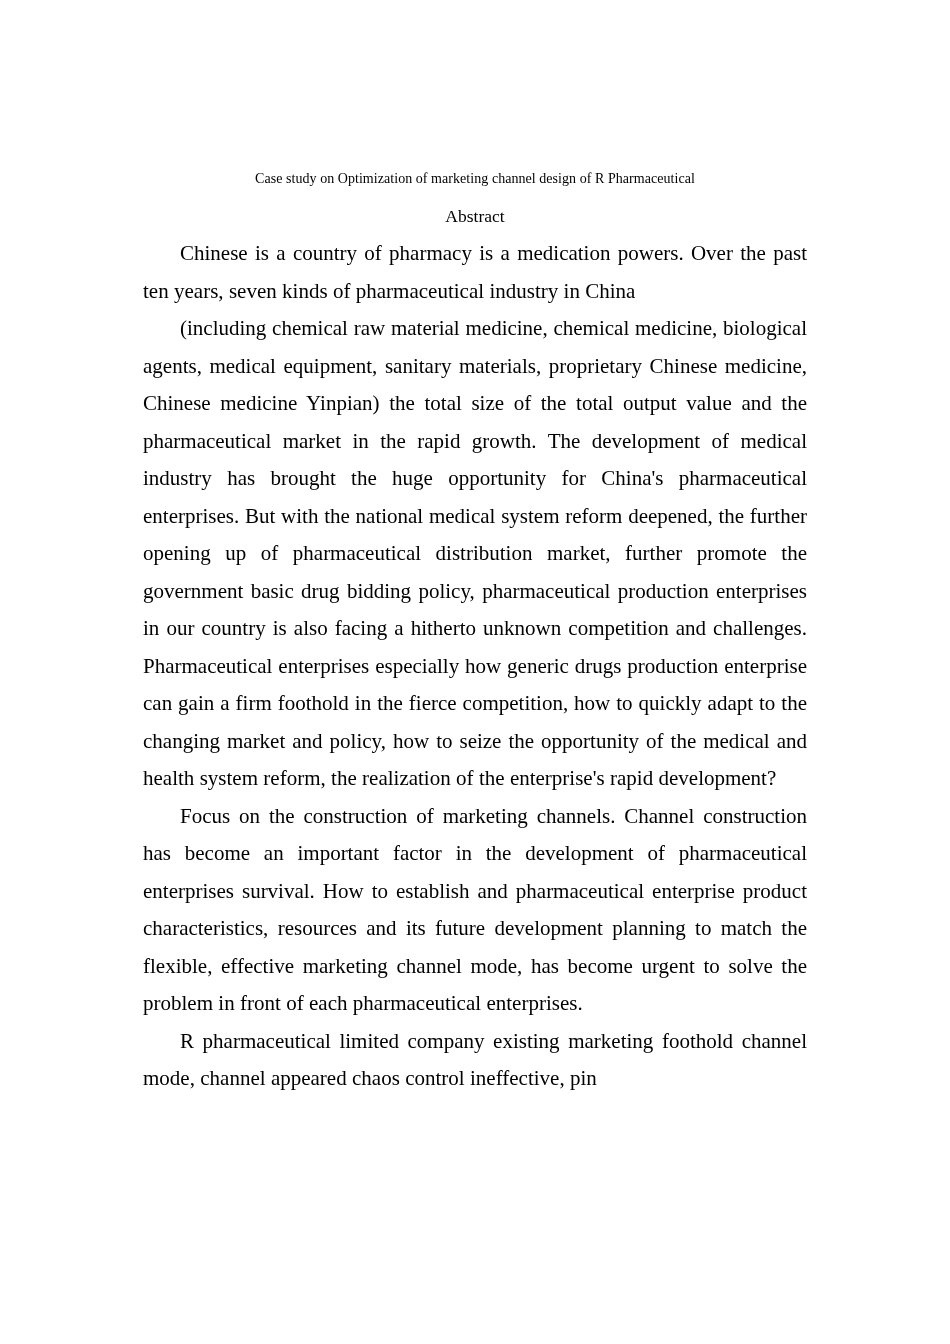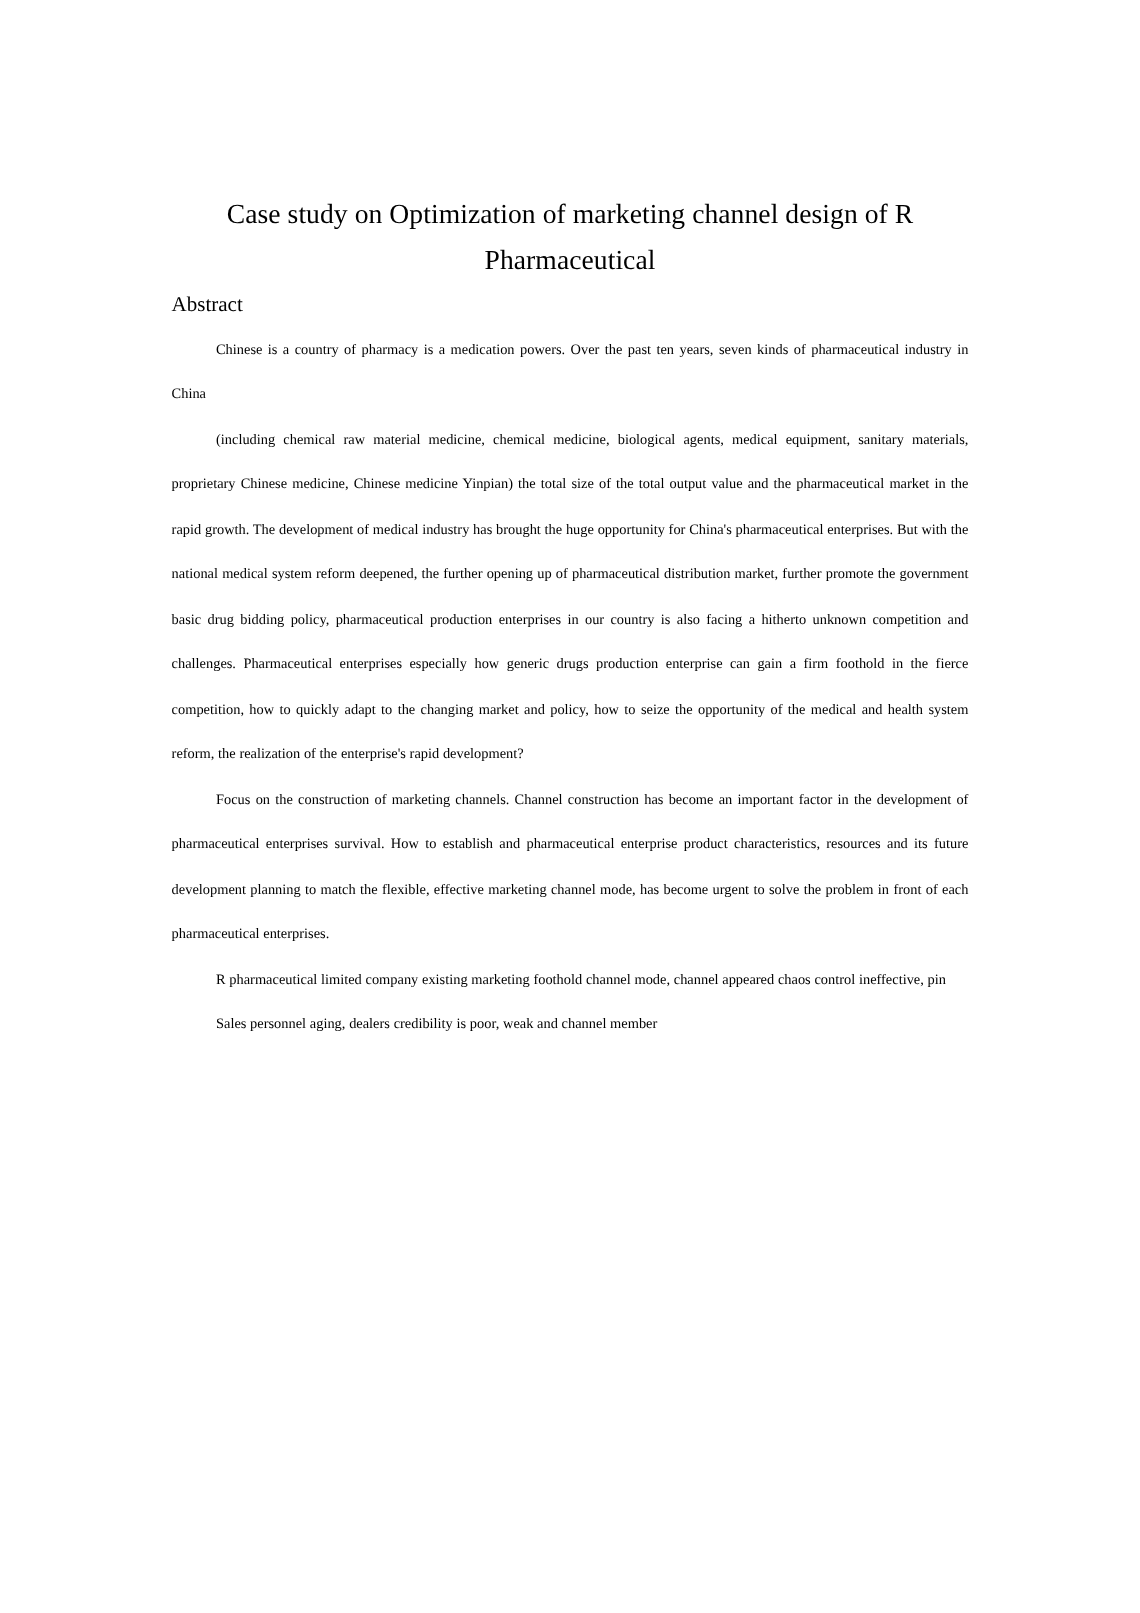--- a/index.html
+++ b/index.html
@@ -21,38 +21,39 @@
     overflow: hidden;
     box-sizing: border-box;
   }
   .content {
     position: absolute;
     left: 143px;
     top: 0;
     width: 664px;
   }
   .doc-title {
-    font-size: 23px;
+    font-size: 14px;
     line-height: 37.5px;
     text-align: center;
     margin: 0;
     padding: 0;
     letter-spacing: 0.05px;
   }
   .title-block {
     padding-top: 160px;
   }
   .doc-subtitle {
     font-size: 17.5px;
     line-height: 37.5px;
+    text-align: center;
     margin: 0;
     padding: 0;
   }
   .body-para {
-    font-size: 12px;
+    font-size: 21px;
     line-height: 37.5px;
     margin: 0;
     padding: 0;
     text-align: justify;
     text-justify: inter-word;
     text-indent: 37px;
     word-spacing: 0.1px;
   }
   
 </style>
@@ -70,16 +71,15 @@
 
     <p class="body-para">Chinese is a country of pharmacy is a medication powers. Over the past ten years, seven kinds of pharmaceutical industry in China</p>
 
     <p class="body-para">(including chemical raw material medicine, chemical medicine, biological agents, medical equipment, sanitary materials, proprietary Chinese medicine, Chinese medicine Yinpian) the total size of the total output value and the pharmaceutical market in the rapid growth. The development of medical industry has brought the huge opportunity for China's pharmaceutical enterprises. But with the national medical system reform deepened, the further opening up of pharmaceutical distribution market, further promote the government basic drug bidding policy, pharmaceutical production enterprises in our country is also facing a hitherto unknown competition and challenges. Pharmaceutical enterprises especially how generic drugs production enterprise can gain a firm foothold in the fierce competition, how to quickly adapt to the changing market and policy, how to seize the opportunity of the medical and health system reform, the realization of the enterprise's rapid development?</p>
 
 
     <p class="body-para">Focus on the construction of marketing channels. Channel construction has become an important factor in the development of pharmaceutical enterprises survival. How to establish and pharmaceutical enterprise product characteristics, resources and its future development planning to match the flexible, effective marketing channel mode, has become urgent to solve the problem in front of each pharmaceutical enterprises.</p>
 
     <p class="body-para">R pharmaceutical limited company existing marketing foothold channel mode, channel appeared chaos control ineffective, pin</p>
 
-    <p class="body-para">Sales personnel aging, dealers credibility is poor, weak and channel member</p>
 
   </div>
 </div>
 
 </body></html>

